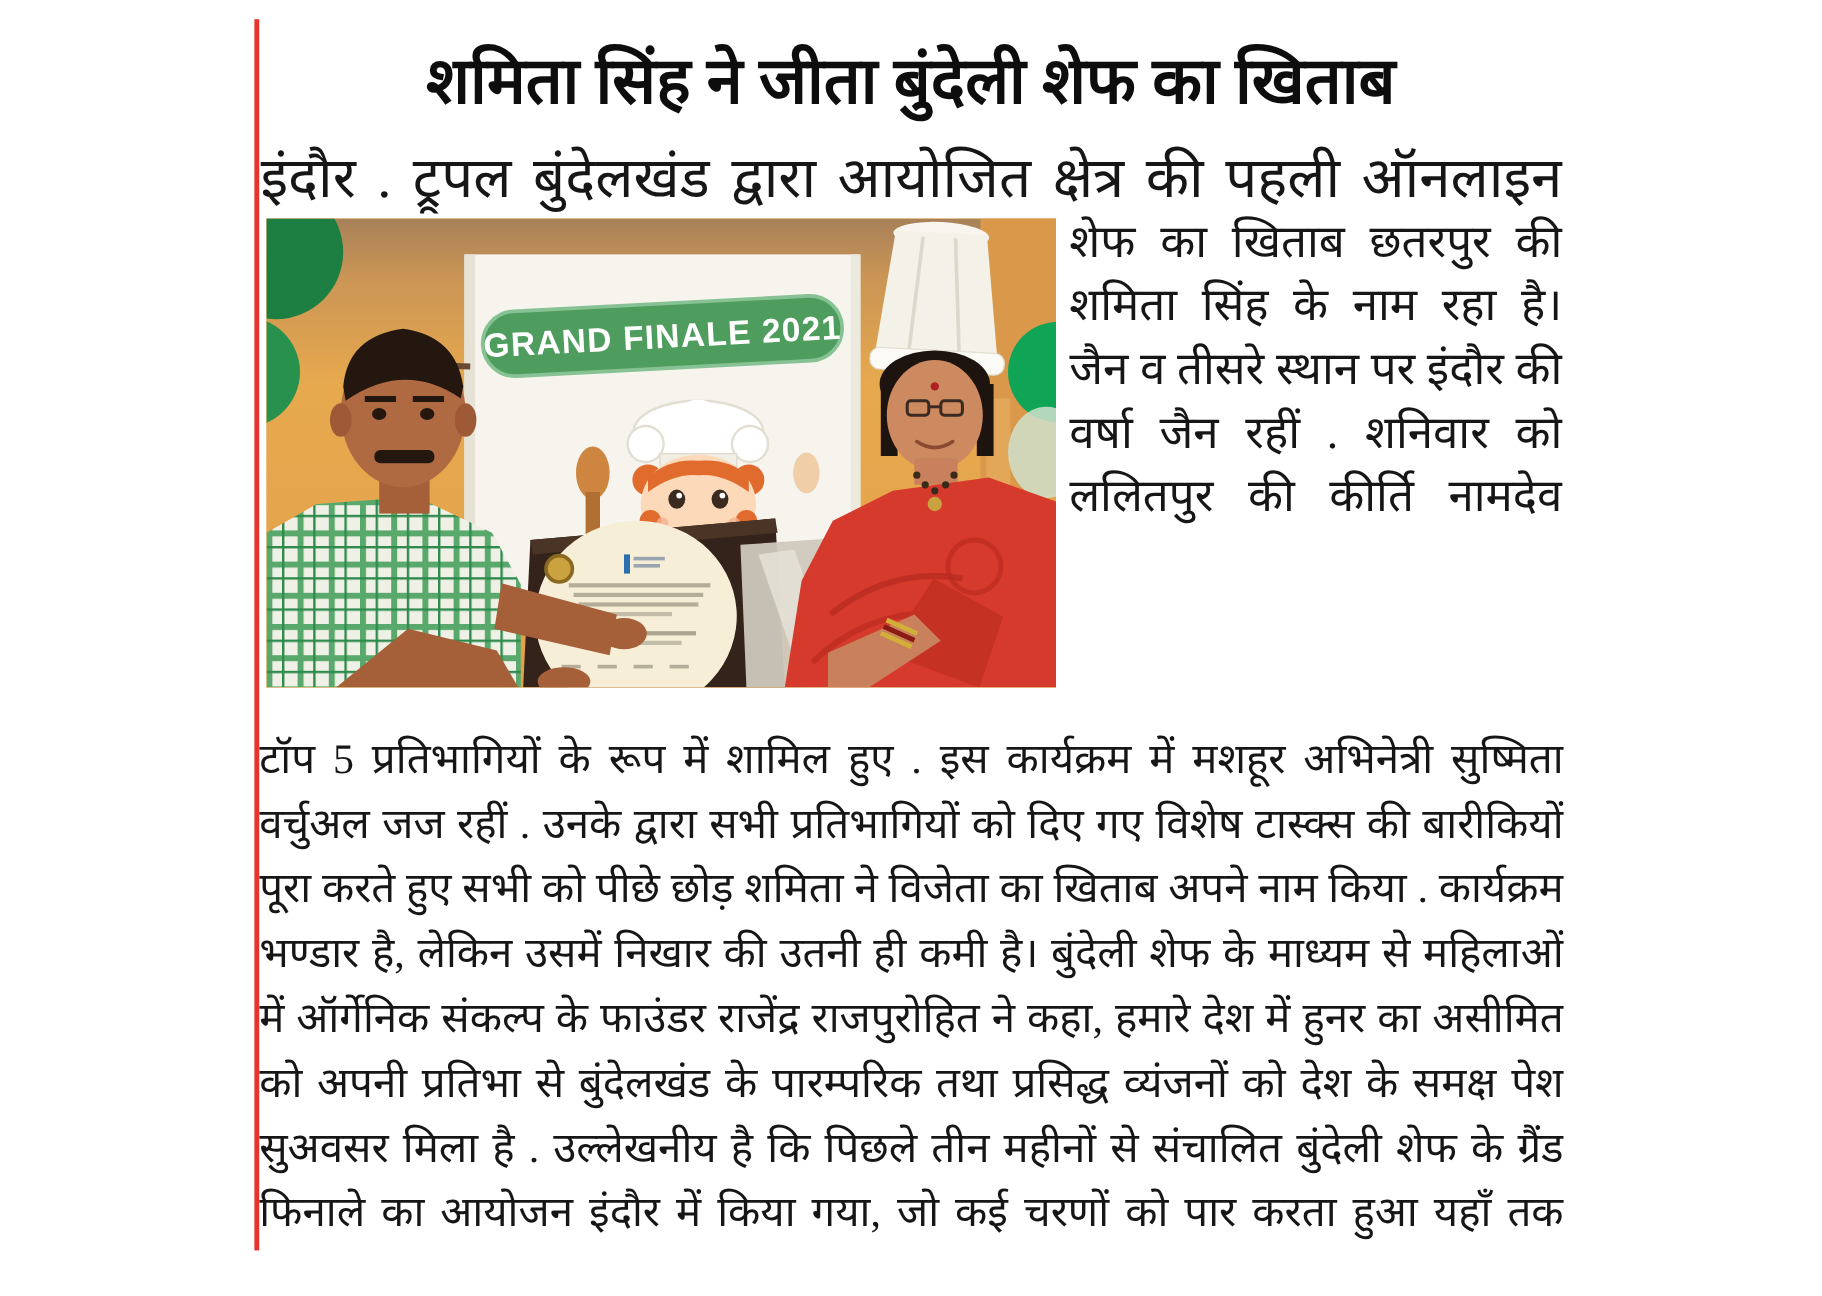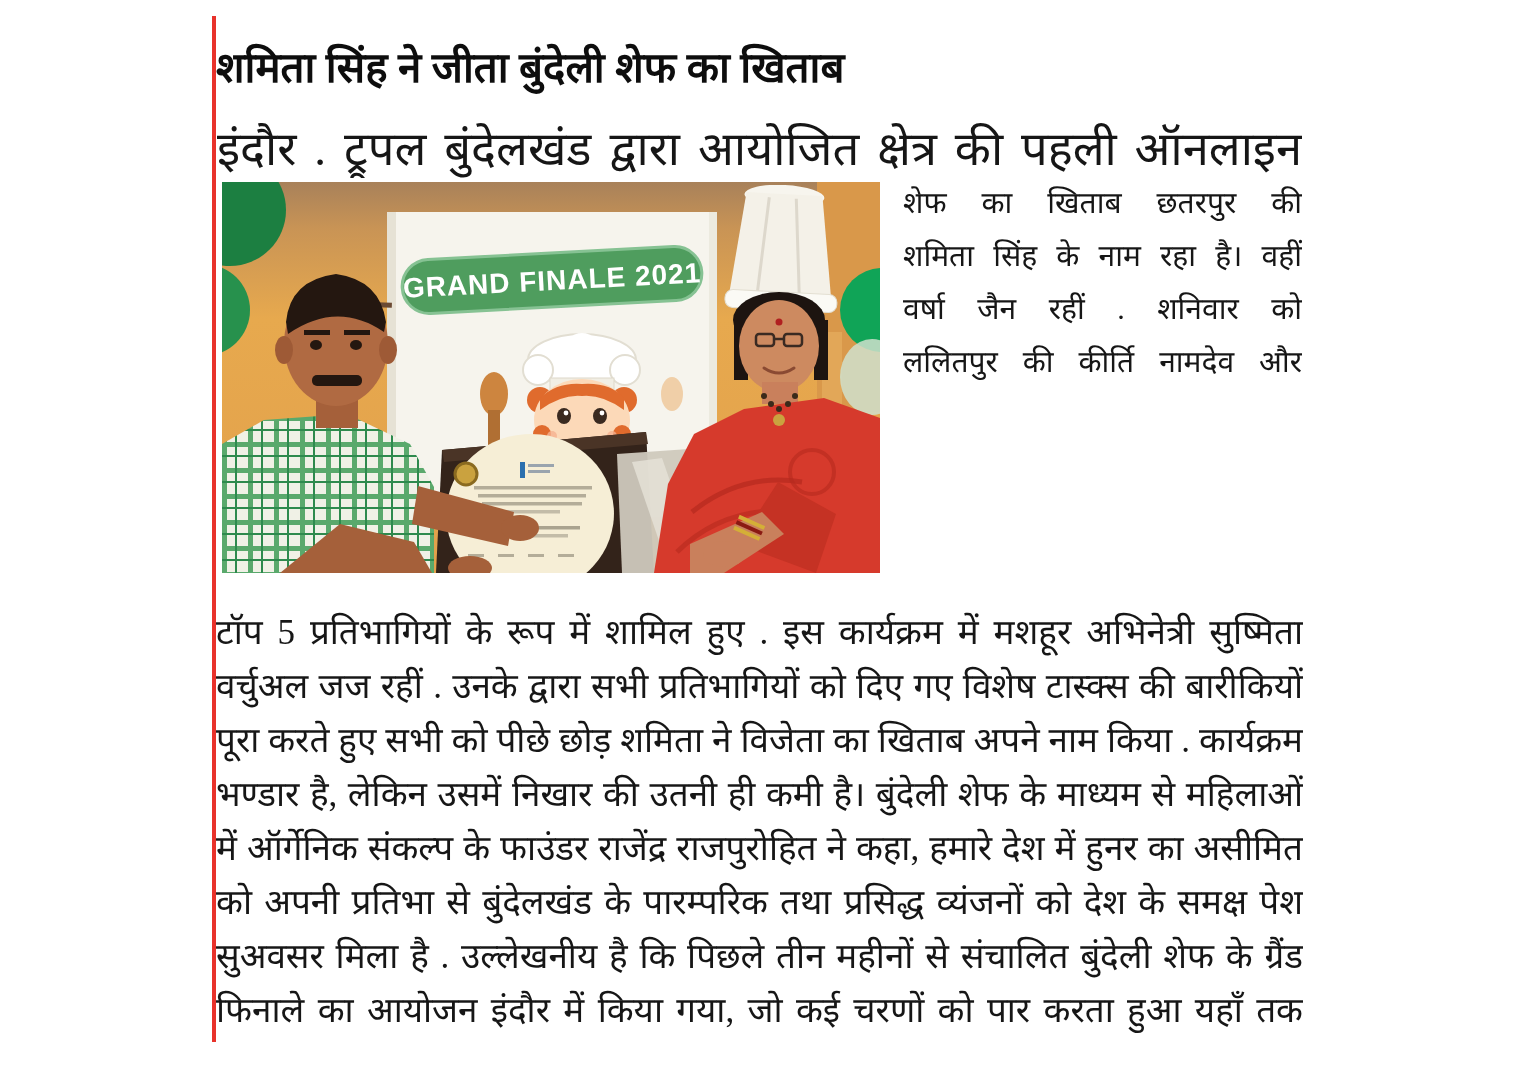--- a/index.html
+++ b/index.html
@@ -1,25 +1,25 @@
 <!DOCTYPE html>
 <html><head>
 <meta charset="utf-8">
 <style>
   html,body{margin:0;padding:0;background:#ffffff;}
   .page{position:relative;width:1518px;height:1080px;background:#ffffff;overflow:hidden;
         font-family:"Liberation Serif","DejaVu Serif",serif;color:#161616;}
   .red-rule{position:absolute;left:212px;top:16px;width:4px;height:1026px;background:#e8322b;}
   .headline{position:absolute;left:216px;top:22px;width:1086px;height:88px;line-height:92px;
-            font-size:42px;font-weight:700;color:#0d0d0d;white-space:nowrap;overflow:hidden;}
+            font-size:54px;font-weight:700;text-align:center;color:#0d0d0d;white-space:nowrap;overflow:hidden;}
   .intro{position:absolute;left:217px;top:120px;width:1085px;height:58px;line-height:58px;
          font-size:47px;text-align:justify;text-align-last:justify;overflow:hidden;}
   .right-col{position:absolute;left:891px;top:176px;width:411px;}
-  .right-col .line{height:53px;line-height:53px;font-size:30px;text-align:justify;
-                   text-align-last:justify;overflow:hidden;margin-left:12px;}
+  .right-col .line{height:53px;line-height:53px;font-size:38px;text-align:justify;
+                   text-align-last:justify;overflow:hidden;}
   .body-col{position:absolute;left:216px;top:606px;width:1087px;}
   .body-col .line{height:54px;line-height:54px;font-size:35px;text-align:justify;
                   text-align-last:justify;overflow:hidden;}
   .photo{position:absolute;left:222px;top:182px;width:658px;height:391px;overflow:hidden;background:#e3a44f;}
   .photo svg{display:block;width:658px;height:391px;}
 </style>
 </head>
 <body>
 
 <div class="page">
@@ -196,20 +196,21 @@
           <rect x="514" y="350" width="28" height="4" fill="#d4af37"></rect>
         </g>
         <ellipse cx="502" cy="372" rx="21" ry="13" fill="#c9805c"></ellipse>
       </g>
     </svg>
   </div>
 
   <div class="right-col">
     <div class="line">शेफ का खिताब छतरपुर की</div>
     <div class="line">शमिता सिंह के नाम रहा है। वहीं</div>
+    <div class="line">जैन व तीसरे स्थान पर इंदौर की</div>
     <div class="line">वर्षा जैन रहीं . शनिवार को</div>
     <div class="line">ललितपुर की कीर्ति नामदेव और</div>
   </div>
 
   <div class="body-col">
     <div class="line">टॉप 5 प्रतिभागियों के रूप में शामिल हुए . इस कार्यक्रम में मशहूर अभिनेत्री सुष्मिता मुखर्जी</div>
     <div class="line">वर्चुअल जज रहीं . उनके द्वारा सभी प्रतिभागियों को दिए गए विशेष टास्क्स की बारीकियों से</div>
     <div class="line">पूरा करते हुए सभी को पीछे छोड़ शमिता ने विजेता का खिताब अपने नाम किया . कार्यक्रम</div>
     <div class="line">भण्डार है, लेकिन उसमें निखार की उतनी ही कमी है। बुंदेली शेफ के माध्यम से महिलाओं</div>
     <div class="line">में ऑर्गेनिक संकल्प के फाउंडर राजेंद्र राजपुरोहित ने कहा, हमारे देश में हुनर का असीमित</div>

